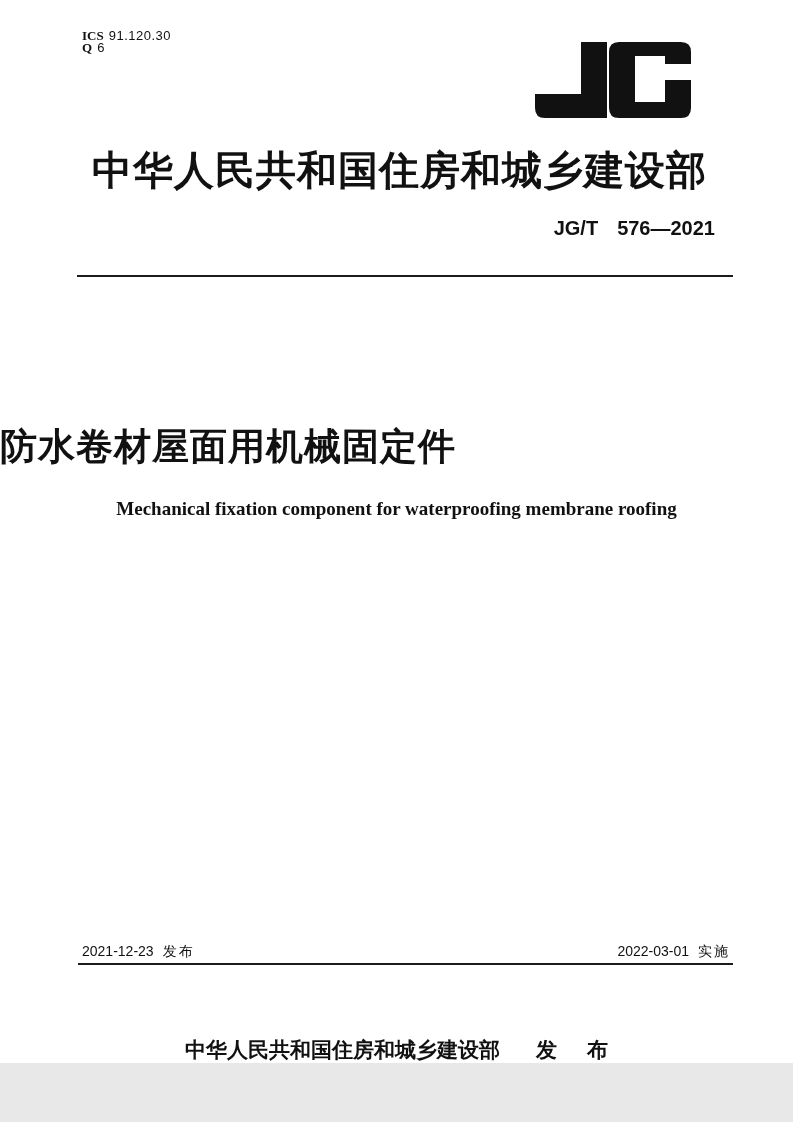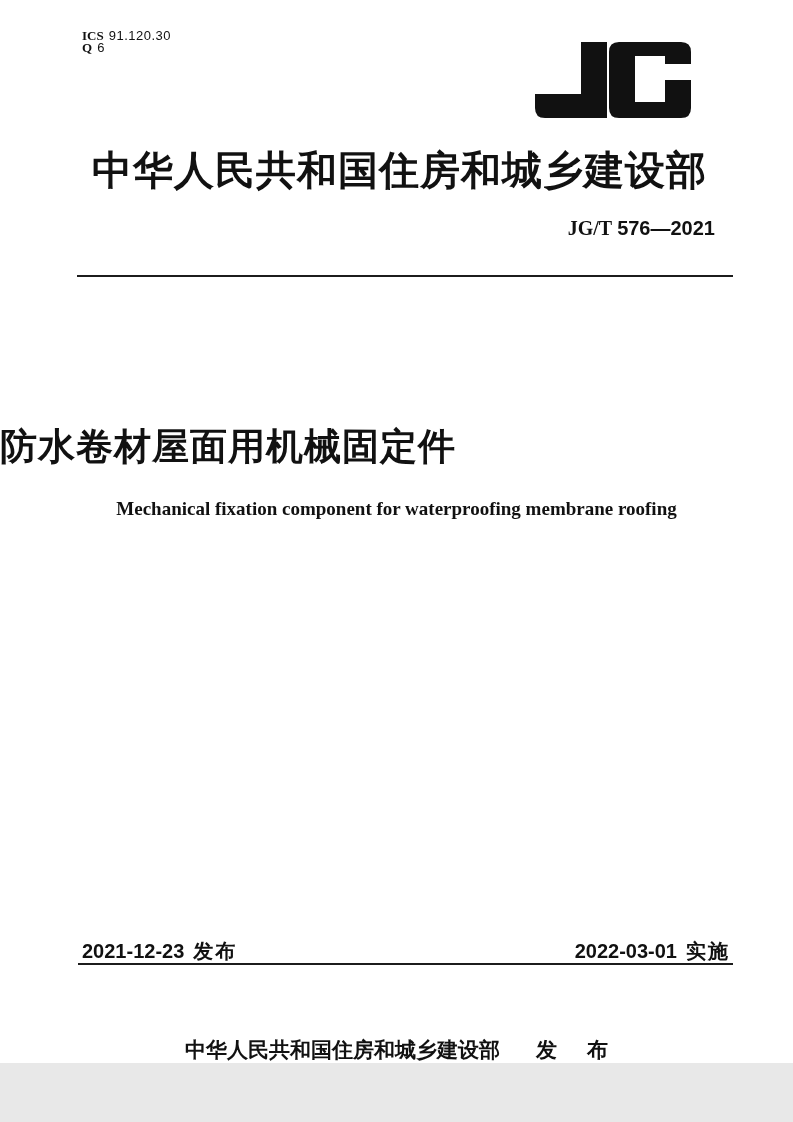--- a/index.html
+++ b/index.html
@@ -19,43 +19,43 @@
   
   .logo { position:absolute; left:535px; top:42px; width:156px; height:76px; }
   
   .header-title {
     position:absolute; left:92px; top:148px;
     font-size:40px; font-weight:bold; letter-spacing:1px;
     white-space:nowrap; line-height:44px;
   }
   
   .std-no { position:absolute; right:78px; top:216px; font-size:20px; font-weight:bold; white-space:nowrap; line-height:24px; }
-  .std-prefix { font-family:Liberation Serif, serif; }
-  .std-digits { margin-left:5px; }
+  .std-prefix { font-family:Liberation Sans, sans-serif; }
+  .std-digits { margin-left:19px; }
   
   .rule { position:absolute; height:2px; background:#1c1c1c; }
   .rule-top { left:77px; width:656px; top:275px; }
   .rule-bottom { left:78px; width:655px; top:963px; }
   
   .main-title {
     position:absolute; left:0; width:100%; top:424px;
     text-align:left; font-size:37px; font-weight:bold; letter-spacing:1px;
     line-height:46px; white-space:nowrap;
   }
   .eng-title {
     position:absolute; left:0; width:100%; top:496px;
     text-align:center; font-size:19px; font-weight:bold;
     font-family:"Liberation Serif","DejaVu Serif",serif;
     line-height:26px; white-space:nowrap;
   }
   
   .dates {
     position:absolute; left:82px; right:63px; top:940px;
     display:flex; justify-content:space-between;
-    font-size:20px; font-weight:bold; line-height:22px; white-space:nowrap;gap:28px;
+    font-size:14px; font-weight:normal; line-height:22px; white-space:nowrap;gap:28px;
   }
   .date-lbl { margin-left:9px; letter-spacing:2px; }
   
   .publisher-row {
     position:absolute; left:0; width:100%; top:1000px;
     text-align:center; font-size:21px; font-weight:bold;
     line-height:27px; white-space:nowrap;margin-top:36px;
   }
   .publish-lbl { margin-left:36px; letter-spacing:12px; margin-right:-12px; }
 </style>

